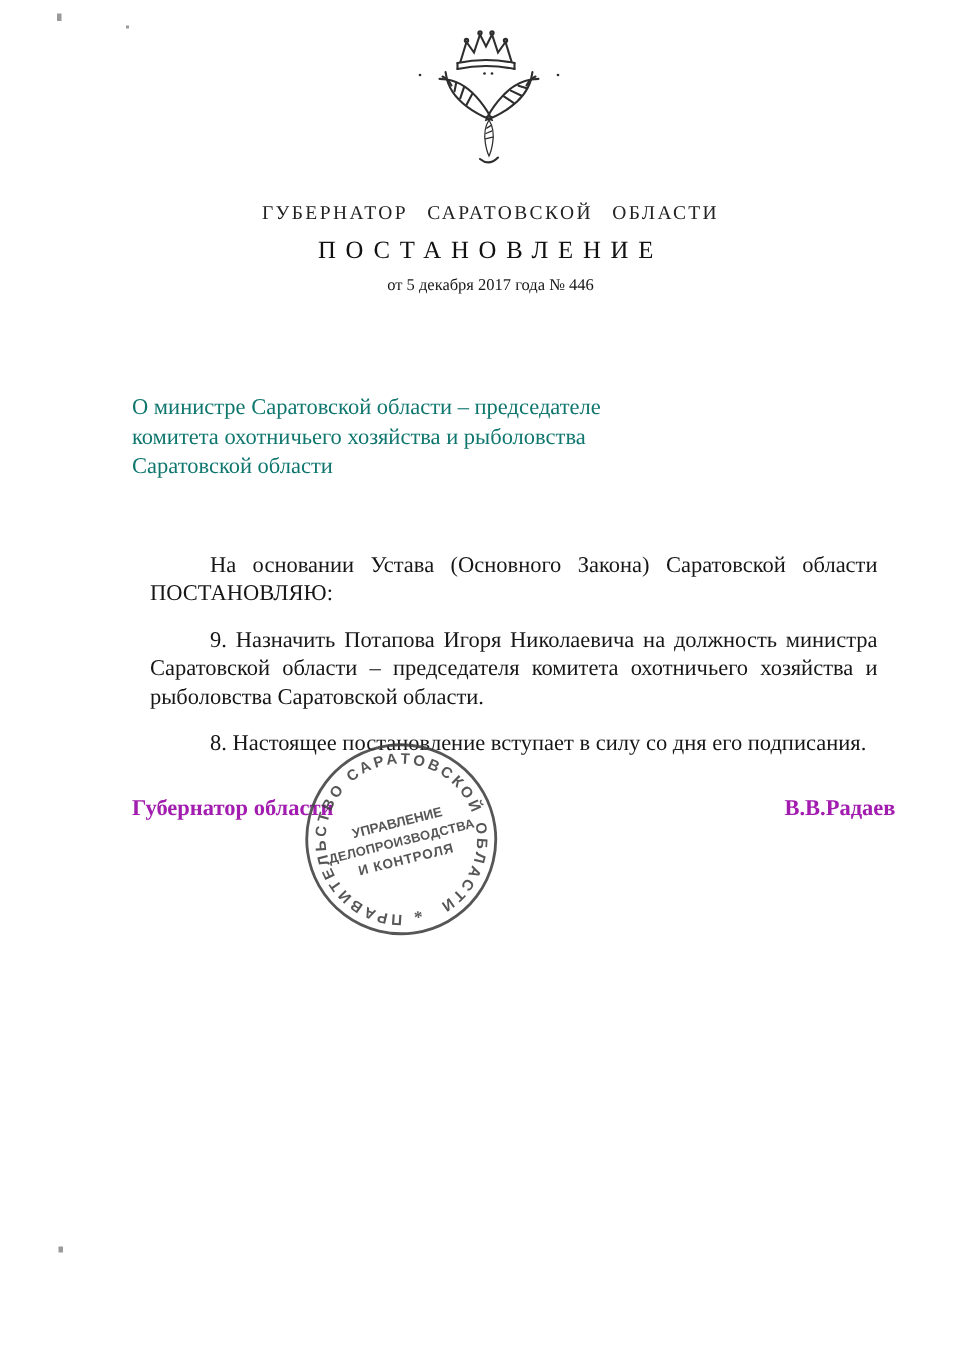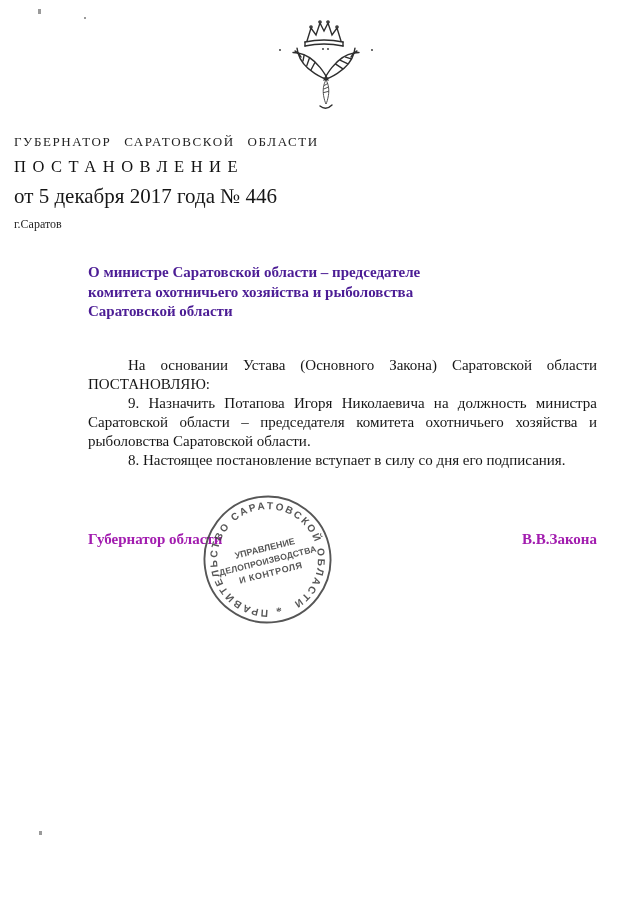--- a/index.html
+++ b/index.html
@@ -4,36 +4,36 @@
 <style>
   html,body{margin:0;padding:0;background:#ffffff;}
   .page{
     position:relative;width:640px;height:905px;background:#ffffff;overflow:hidden;
     font-family:"Liberation Serif","DejaVu Serif",serif;color:#1b1b1b;
   }
   
   .emblem{position:absolute;left:276px;top:20px;width:100px;height:92px;}
   .emblem path,.emblem circle.o{stroke:#2e2e2e;fill:none;stroke-width:1.4;stroke-linecap:round;}
   .emblem circle.dot{fill:#2e2e2e;stroke:none;}
-  .hdr{position:absolute;left:14px;right:0;white-space:nowrap;}
+  .hdr{position:absolute;left:14px;right:0;text-align:center;white-space:nowrap;}
   .org-name{top:134px;font-size:13px;letter-spacing:1.6px;word-spacing:8px;color:#222;}
   .doc-type{top:157px;font-size:16.5px;font-weight:normal;letter-spacing:6.5px;color:#111;}
-  .date-line{top:184px;font-size:21px;color:#161616;}
+  .date-line{top:184px;font-size:11px;color:#161616;}
   .city-line{top:217px;font-size:12px;color:#222;}
   
   .subject{
     position:absolute;left:88px;top:263px;width:368px;
-    font-size:15px;font-weight:bold;line-height:19.5px;color:#4c1d95;
+    font-size:15px;font-weight:normal;line-height:19.5px;color:#0f766e;
   }
   
   .bodytext{
     position:absolute;left:88px;top:356px;width:509px;
     font-size:15px;line-height:19px;text-align:justify;color:#161616;
   }
-  .bodytext p{margin:0;text-indent:40px;}
+  .bodytext p{margin:12px;text-indent:40px;}
   
   .sig-row{
     position:absolute;left:88px;top:531px;width:509px;
     display:flex;justify-content:space-between;align-items:flex-start;
     font-size:15px;font-weight:bold;color:#a21caf;
   }
   
   .stamp{position:absolute;left:194px;top:486px;width:147px;height:147px;opacity:.88;}
   .stamp .ring{fill:none;stroke:#3f3f3f;stroke-width:1.8;}
   .stamp text{fill:#3f3f3f;}
@@ -86,33 +86,32 @@
       <path d="M0,0 C7,-4.5 17,-5.5 26,-4 C32,-3 37,-1.5 40,0 C37,1.5 32,3 26,4 C17,5.5 7,4.5 0,0 Z"></path>
       <path d="M6,-2.5 L9,2.5 M12,-3.5 L15,3.5 M19,-4 L21,4"></path>
       <path d="M0,0 L-4,-3 M0,0 L-4,3"></path>
     </g>
     <path d="M44,86 q6,5 12,-1"></path>
   </svg>
 
   <div class="hdr org-name">ГУБЕРНАТОР САРАТОВСКОЙ ОБЛАСТИ</div>
   <div class="hdr doc-type">ПОСТАНОВЛЕНИЕ</div>
   <div class="hdr date-line">от 5 декабря 2017 года № 446</div>
-  <div class="hdr city-line">г.Саратов</div>
 
   <div class="subject">О министре Саратовской области – председателе комитета охотничьего хозяйства и рыболовства Саратовской области</div>
 
   <div class="bodytext">
     <p>На основании Устава (Основного Закона) Саратовской области ПОСТАНОВЛЯЮ:</p>
     <p>9. Назначить Потапова Игоря Николаевича на должность министра Саратовской области – председателя комитета охотничьего хозяйства и рыболовства Саратовской области.</p>
     <p>8. Настоящее постановление вступает в силу со дня его подписания.</p>
   </div>
 
   <div class="sig-row">
     <span>Губернатор области</span>
-    <span>В.В.Закона</span>
+    <span>В.В.Радаев</span>
   </div>
 
   <svg class="stamp" viewBox="0 0 140 140" xmlns="http://www.w3.org/2000/svg">
     <g transform="rotate(-8 70 70)">
       <circle class="ring" cx="70" cy="70" r="60"></circle>
       <path id="ringPath" d="M70,118 A48,48 0 1 1 70.05,118" fill="none"></path>
       <text class="ring-text" textLength="276" lengthAdjust="spacing">
         <textPath href="#ringPath" startOffset="6">ПРАВИТЕЛЬСТВО САРАТОВСКОЙ ОБЛАСТИ</textPath>
       </text>
       <text class="star" x="74" y="124">*</text>

